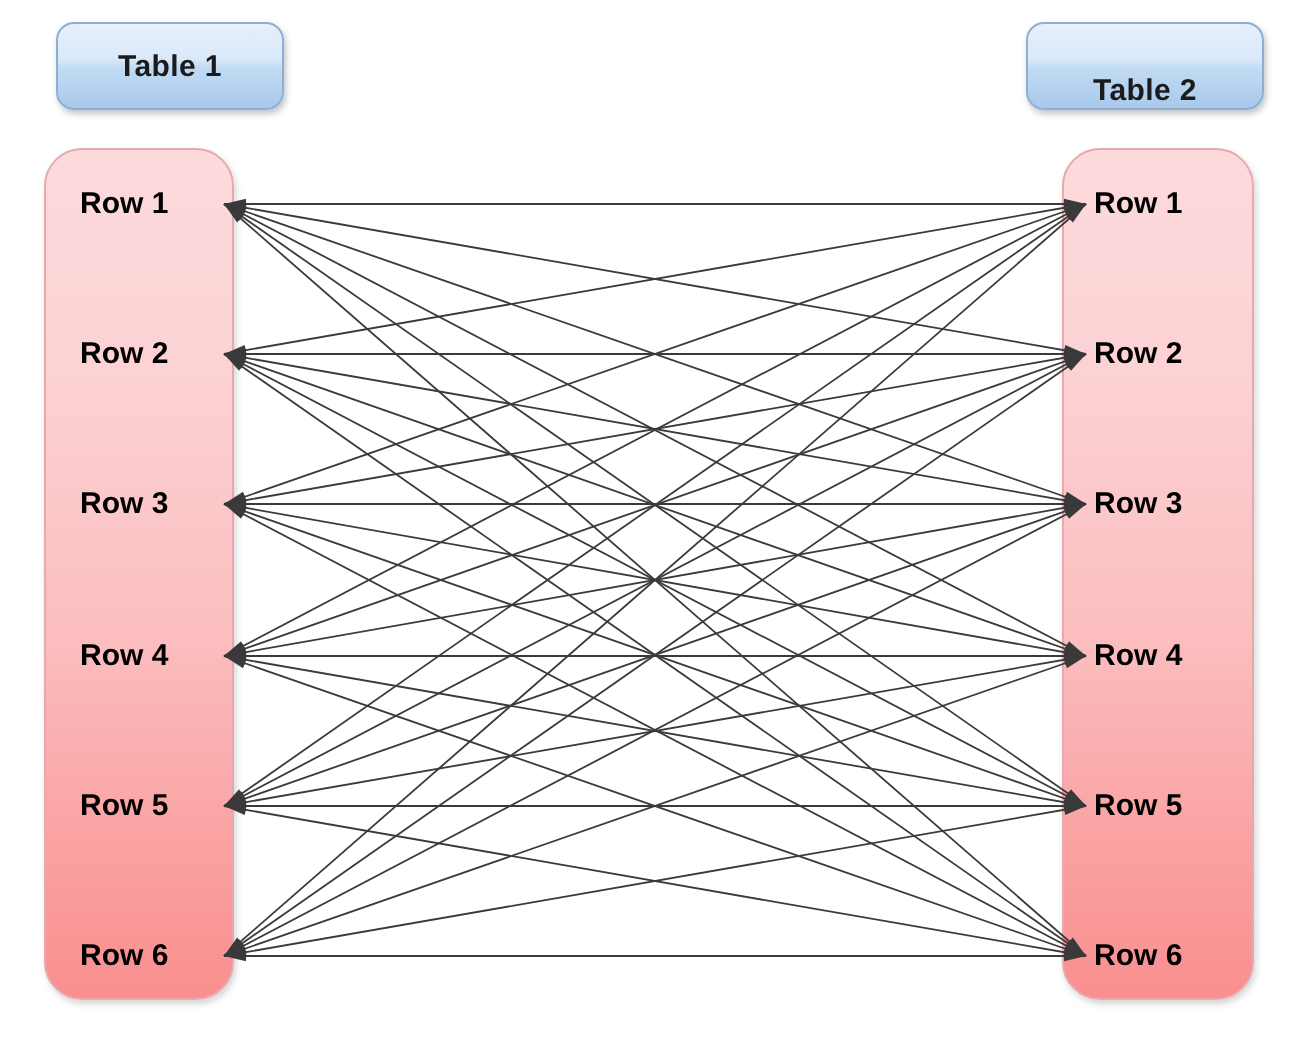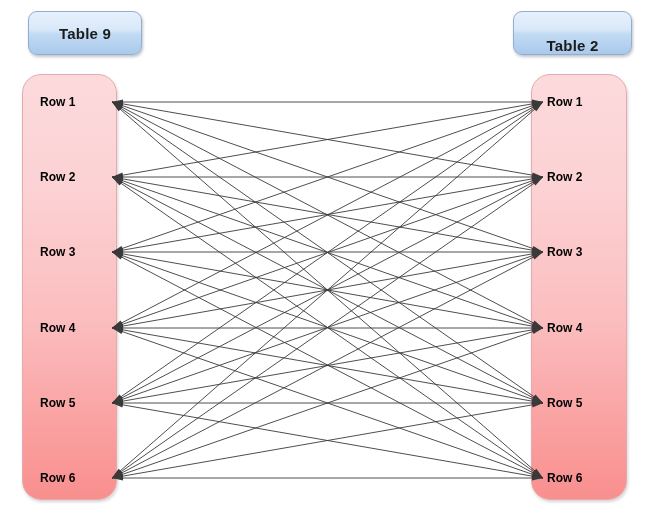--- a/index.html
+++ b/index.html
@@ -61,21 +61,21 @@
                 #fa9e9e 85%,
                 #f98f8f 100%);
     box-shadow: 1px 2px 3px rgba(120, 110, 112, 0.30);
   }
   #table1-column { left: 22px;  width: 95px; }
   #table2-column { left: 531px; width: 96px; }
 
   
   .row-label {
     position: absolute;
-    font-size: 12px;
+    font-size: 15px;
     font-weight: bold;
     color: #000000;
     white-space: nowrap;
     user-select: none;
     transform: translateY(-50%);
   }
   .row-label.left  { left: 40px; }
   .row-label.right { left: 547px; }
 
   
@@ -95,21 +95,21 @@
     fill: #3a3a3a;
     stroke: none;
   }
 </style>
 </head>
 <body>
 
 <div id="canvas">
 
   <div id="table1-header" class="table-header">
-    <span>Table 9</span>
+    <span>Table 1</span>
   </div>
 
   <div id="table2-header" class="table-header">
     <span>Table 2</span>
   </div>
 
   <div id="table1-column" class="column-panel"></div>
   <div id="table2-column" class="column-panel"></div>
 
   <svg id="edge-layer" viewBox="0 0 650 525" xmlns="http://www.w3.org/2000/svg">

